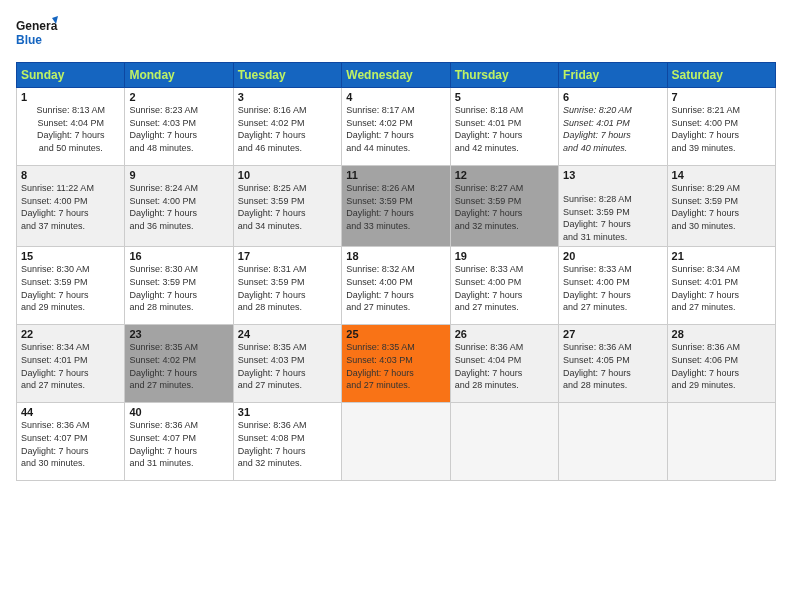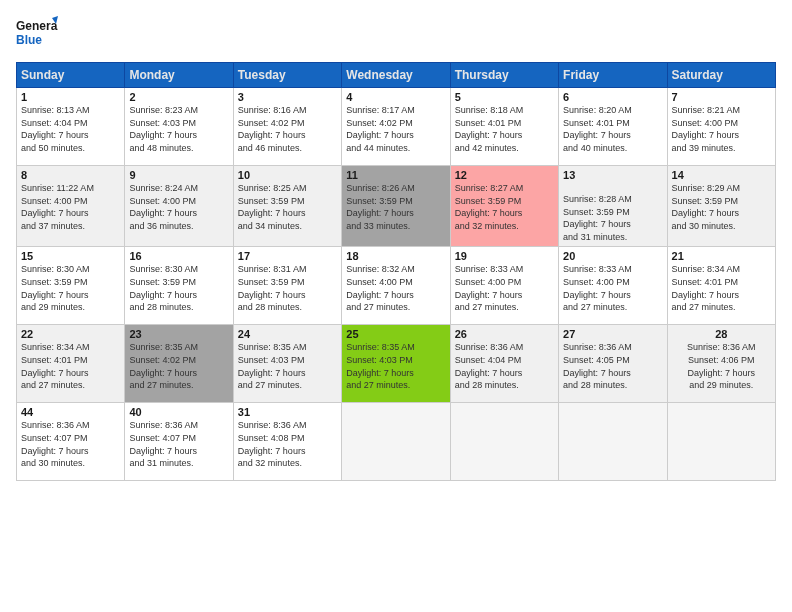--- a/index.html
+++ b/index.html
@@ -36,21 +36,21 @@
       font-size: 14px;
       color: #444;
     }
     table {
       width: 100%;
       border-collapse: collapse;
       table-layout: fixed;
     }
     th {
       background-color: #1565c0;
-      color: #e5e5e5;
+      color: #bef264;
       font-size: 12px;
       font-weight: bold;
       padding: 5px 4px;
       text-align: left;
       border: 1px solid #0d47a1;
     }
     td {
       border: 1px solid #ccc;
       vertical-align: top;
       padding: 3px 4px;
@@ -105,21 +105,21 @@
           <th>Wednesday</th>
           <th>Thursday</th>
           <th>Friday</th>
           <th>Saturday</th>
         </tr>
     </thead>
     <tbody id="calendar-body">
     <tr>
           <td>
             <span class="day-num">1</span>
-            <div class="day-detail" style="white-space: pre-line;">Sunrise: 8:13 AM
+            <div class="day-detail" style="white-space: pre-line; text-align: center;">Sunrise: 8:13 AM
 Sunset: 4:04 PM
 Daylight: 7 hours
 and 50 minutes.</div>
           </td>
           <td>
             <span class="day-num">2</span>
             <div class="day-detail" style="white-space: pre-line;">Sunrise: 8:23 AM
 Sunset: 4:03 PM
 Daylight: 7 hours
 and 48 minutes.</div>
@@ -140,21 +140,21 @@
           </td>
           <td>
             <span class="day-num">5</span>
             <div class="day-detail" style="white-space: pre-line;">Sunrise: 8:18 AM
 Sunset: 4:01 PM
 Daylight: 7 hours
 and 42 minutes.</div>
           </td>
           <td>
             <span class="day-num">6</span>
-            <div class="day-detail" style="white-space: pre-line;">Sunrise: 8:20 AM
+            <div class="day-detail" style="white-space: pre-line; font-style: italic;">Sunrise: 8:20 AM
 Sunset: 4:01 PM
 Daylight: 7 hours
 and 40 minutes.</div>
           </td>
           <td>
             <span class="day-num">7</span>
             <div class="day-detail" style="white-space: pre-line;">Sunrise: 8:21 AM
 Sunset: 4:00 PM
 Daylight: 7 hours
 and 39 minutes.</div>
@@ -182,21 +182,21 @@
 Daylight: 7 hours
 and 34 minutes.</div>
           </td>
           <td style="background: #a3a3a3;">
             <span class="day-num">11</span>
             <div class="day-detail" style="white-space: pre-line;">Sunrise: 8:26 AM
 Sunset: 3:59 PM
 Daylight: 7 hours
 and 33 minutes.</div>
           </td>
-          <td style="background: #fca5a5;">
+          <td style="background: #a3a3a3;">
             <span class="day-num">12</span>
             <div class="day-detail" style="white-space: pre-line;">Sunrise: 8:27 AM
 Sunset: 3:59 PM
 Daylight: 7 hours
 and 32 minutes.</div>
           </td>
           <td style="background: rgb(240, 240, 240);">
             <span class="day-num">13</span>
             <div class="day-detail" style="white-space: pre-line; margin-top: 12px;">Sunrise: 8:28 AM
 Sunset: 3:59 PM
@@ -277,42 +277,42 @@
 Daylight: 7 hours
 and 27 minutes.</div>
           </td>
           <td style="background: rgb(240, 240, 240);">
             <span class="day-num">24</span>
             <div class="day-detail" style="white-space: pre-line;">Sunrise: 8:35 AM
 Sunset: 4:03 PM
 Daylight: 7 hours
 and 27 minutes.</div>
           </td>
-          <td style="background: #84cc16;">
+          <td style="background: #f97316;">
             <span class="day-num">25</span>
             <div class="day-detail" style="white-space: pre-line;">Sunrise: 8:35 AM
 Sunset: 4:03 PM
 Daylight: 7 hours
 and 27 minutes.</div>
           </td>
           <td style="background: rgb(240, 240, 240);">
             <span class="day-num">26</span>
             <div class="day-detail" style="white-space: pre-line;">Sunrise: 8:36 AM
 Sunset: 4:04 PM
 Daylight: 7 hours
 and 28 minutes.</div>
           </td>
           <td style="background: rgb(240, 240, 240);">
             <span class="day-num">27</span>
             <div class="day-detail" style="white-space: pre-line;">Sunrise: 8:36 AM
 Sunset: 4:05 PM
 Daylight: 7 hours
 and 28 minutes.</div>
           </td>
-          <td style="background: rgb(240, 240, 240); text-align: center;">
+          <td style="background: rgb(240, 240, 240);">
             <span class="day-num">28</span>
             <div class="day-detail" style="white-space: pre-line;">Sunrise: 8:36 AM
 Sunset: 4:06 PM
 Daylight: 7 hours
 and 29 minutes.</div>
           </td>
         </tr>
         <tr>
           <td>
             <span class="day-num">44</span>

